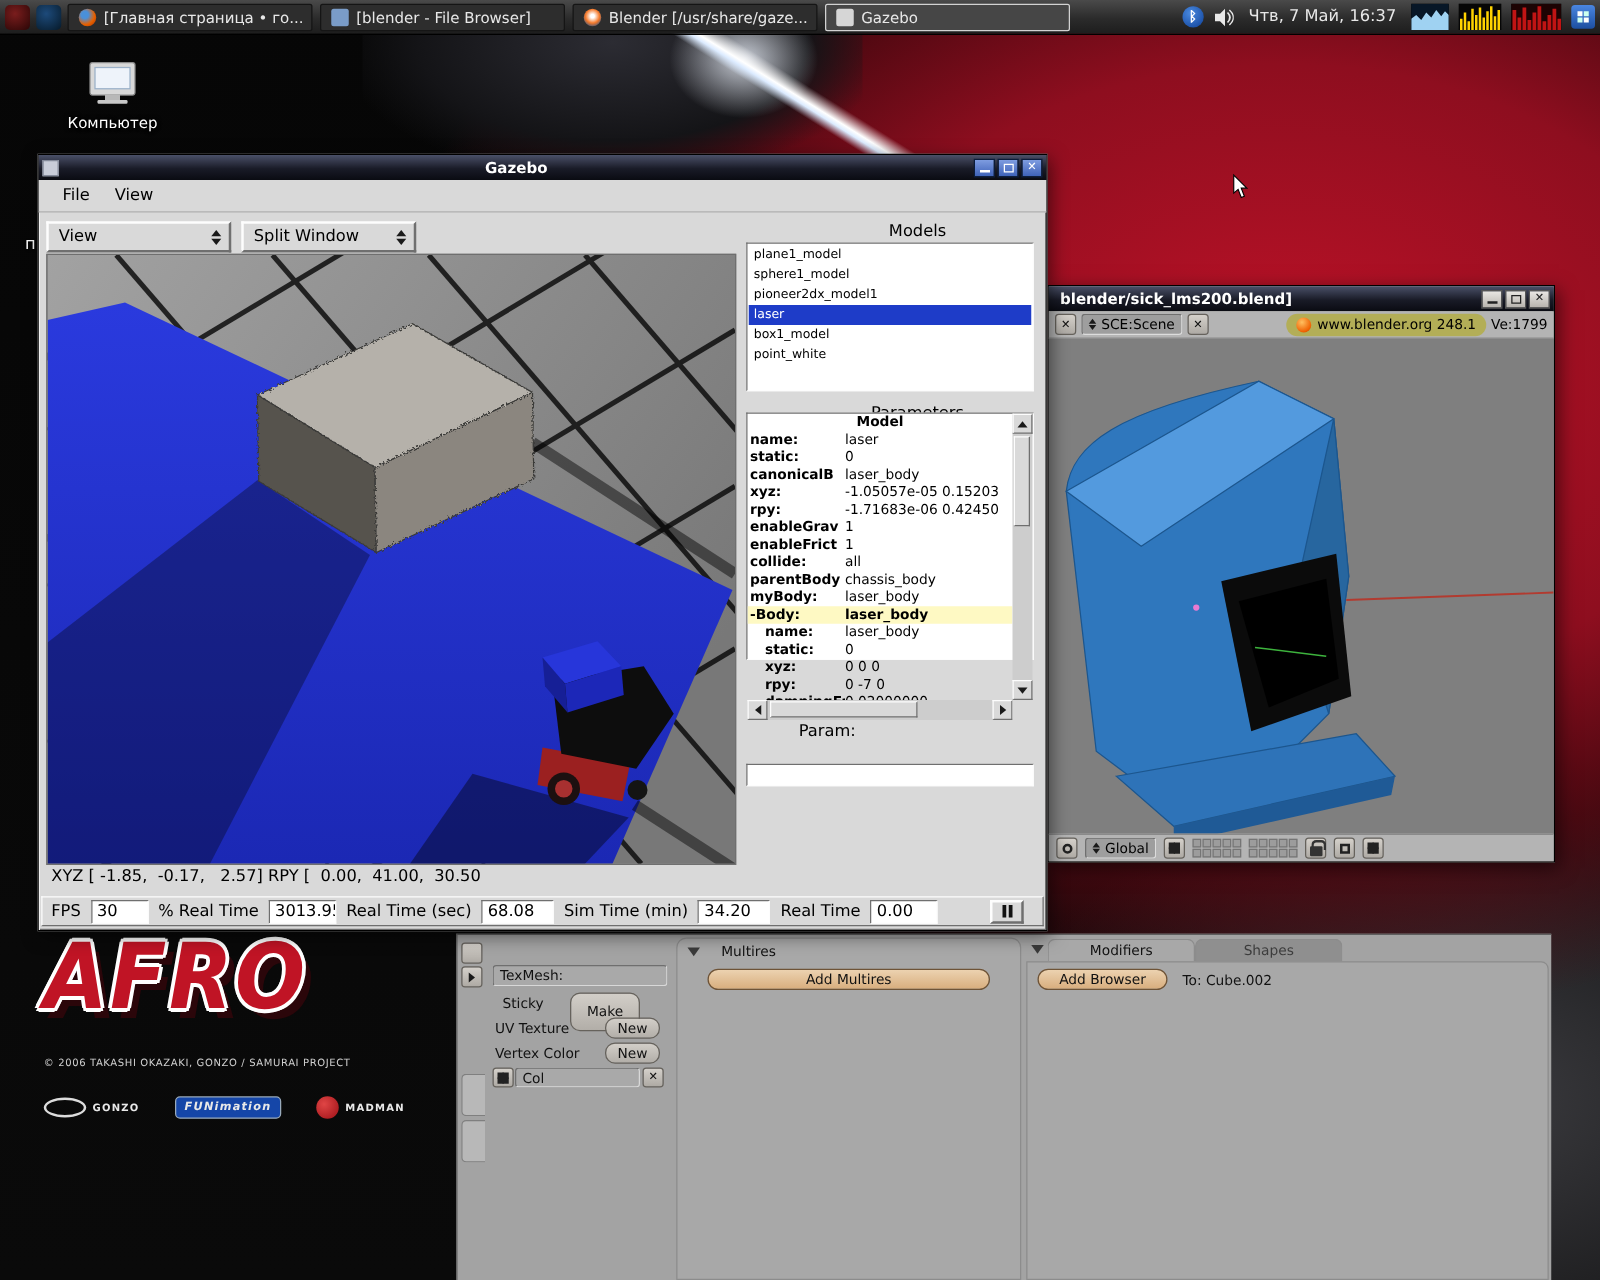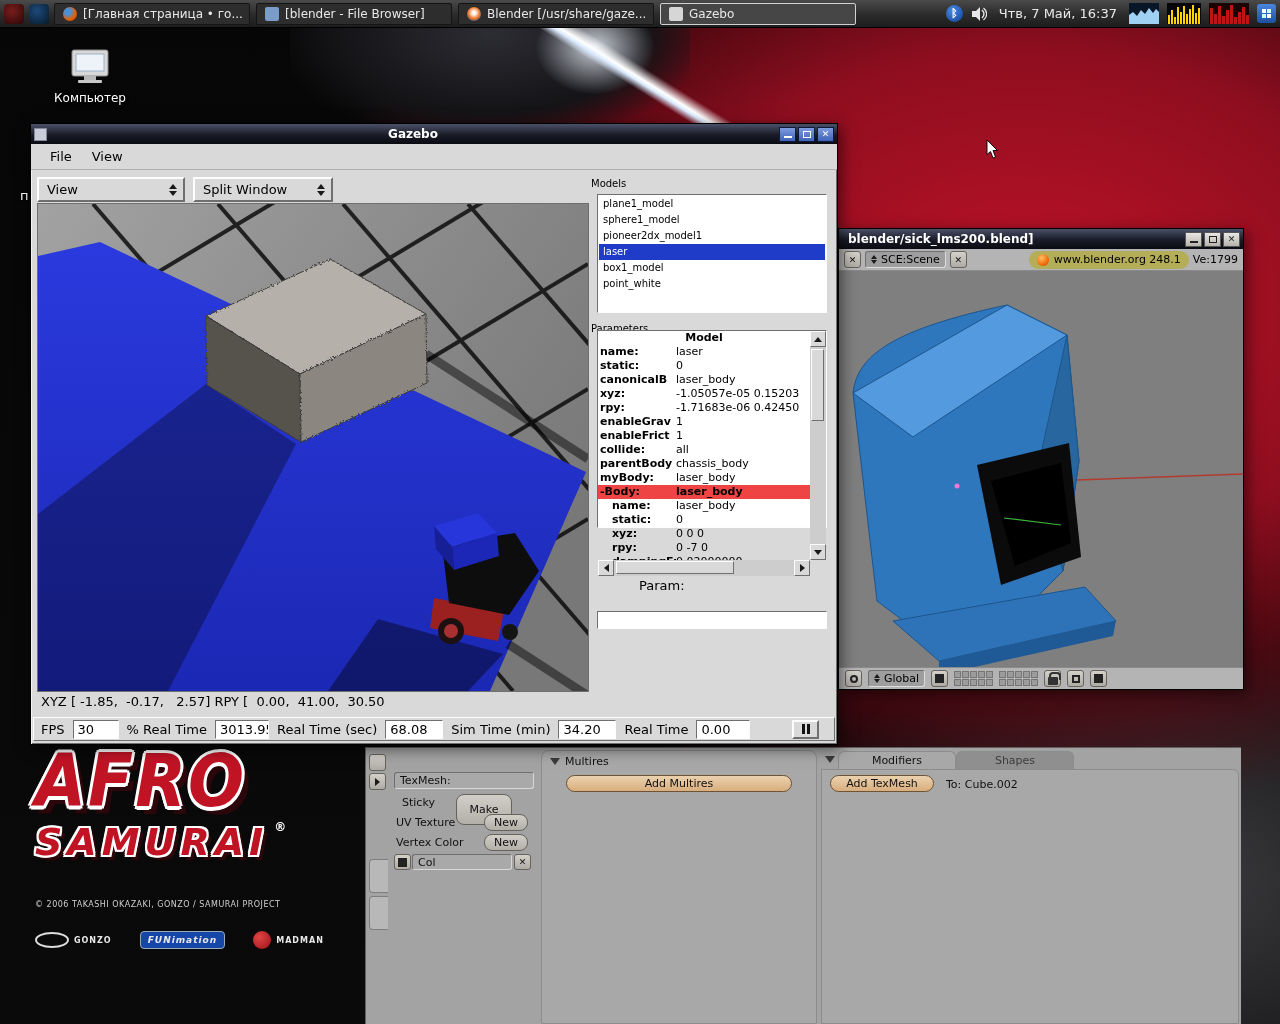--- a/index.html
+++ b/index.html
@@ -89,33 +89,33 @@
  display:flex;align-items:center;padding:0 4px;font-size:13px;overflow:hidden;white-space:nowrap}
 
 
 #gazebo-window{left:30px;top:123px;width:808px;height:622px;z-index:5}
 #gz-menubar{position:absolute;left:0;top:20px;width:806px;height:26px;display:flex;align-items:center;gap:2px;
  padding:0 10px;font-size:13px;background:#d9d9d9;border-bottom:1px solid #b0b0b0}
 .menu-item{padding:3px 9px;cursor:default}
 #gz-content{position:absolute;left:0;top:46px;width:806px;height:574px}
 #gz-viewport{position:absolute;left:6px;top:33px;width:552px;height:489px;border:1px solid #6f6f6f;background:#888;overflow:hidden}
 #gz-vstatus{position:absolute;left:10px;top:524px;font-size:13px;white-space:pre}
-.panel-h{position:absolute;left:560px;width:238px;text-align:left;font-size:10px}
+.panel-h{position:absolute;left:584px;width:238px;text-align:center;font-size:13px}
 #gz-models{position:absolute;left:566px;top:24px;width:230px;height:119px;background:#fff;padding:1px;overflow:hidden;
  border:1px solid;border-color:#6f6f6f #fdfdfd #fdfdfd #6f6f6f}
 .model-item{height:16px;line-height:16px;padding-left:4px;font-size:10px;white-space:nowrap;cursor:default}
 .model-item[data-state="selected"]{background:#1e3cc8;color:#fff}
 #gz-table{position:absolute;left:566px;top:160px;width:230px;height:198px;background:#fff;
  border:1px solid;border-color:#6f6f6f #fdfdfd #fdfdfd #6f6f6f}
 #gz-rows{position:absolute;left:0;top:0;width:212px;height:229px;overflow:hidden}
 .thead{height:14px;line-height:14px;font-size:11px;font-weight:bold;text-align:center}
 .prow{display:flex;height:14px;line-height:14px;font-size:11px;white-space:nowrap;cursor:default}
 .prow .k{font-weight:bold;flex:0 0 78px;padding-left:2px;overflow:hidden}
 .prow .v{overflow:hidden}
-.prow[data-variant="highlight"]{background:#ef4444}
+.prow[data-variant="highlight"]{background:#fef9c3}
 .prow[data-variant="highlight"] .v{font-weight:bold}
 .prow[data-variant="indent"] .k{padding-left:14px}
 .vscroll{position:absolute;right:0;top:0;width:16px;height:229px;background:#cdcdcd;display:flex;flex-direction:column}
 .hscroll{position:absolute;left:0;top:229px;width:212px;height:16px;background:#cdcdcd;display:flex}
 .sb-corner{position:absolute;right:0;top:229px;width:16px;height:16px;background:#d9d9d9}
 .sb-btn{flex:0 0 16px;width:16px;height:16px;background:#d9d9d9;border:1px solid;border-color:#fdfdfd #6f6f6f #6f6f6f #fdfdfd;
  display:flex;align-items:center;justify-content:center}
 .sb-track{flex:1;position:relative}
 .vthumb{position:absolute;left:1px;top:2px;width:13px;height:72px;background:#d9d9d9;border:1px solid;border-color:#fdfdfd #6f6f6f #6f6f6f #fdfdfd}
 .hthumb{position:absolute;top:1px;left:2px;height:13px;width:118px;background:#d9d9d9;border:1px solid;border-color:#fdfdfd #6f6f6f #6f6f6f #fdfdfd}
@@ -178,21 +178,20 @@
 
 <div id="screen">
 
   <div id="wallpaper">
     <div class="silhouette"></div>
     <div class="hair"></div>
     <div class="sword"></div>
   </div>
   <div id="afro">
     <div class="l1">AFRO</div>
-    <div class="l2"><span>SAMURAI</span><span class="reg">®</span></div>
     <div class="copy">© 2006 TAKASHI OKAZAKI, GONZO / SAMURAI PROJECT</div>
     <div class="logo-row">
       <div class="logo gonzo">
           <span class="gonzo-oval"></span>
           <span>GONZO</span>
         </div>
       <div class="logo funi">
           <span>FUNimation</span>
         </div>
       <div class="logo madman">
@@ -639,32 +638,32 @@
     <span class="bbtn abs" style="left:118px;top:66px;width:44px;height:17px">New</span>
     <span class="abs" style="left:30px;top:88px">Vertex Color</span>
     <span class="bbtn abs" style="left:118px;top:86px;width:44px;height:17px">New</span>
     <span class="bl-ibtn abs" style="left:28px;top:106px;width:16px;height:16px">
         <span class="grid-glyph"></span>
       </span>
     <span class="bfield abs" style="left:46px;top:106px;width:100px;height:16px">Col</span>
     <span class="bl-ibtn abs" style="left:148px;top:106px;width:16px;height:16px">✕</span>
 
     <div class="bpanel abs" style="left:175px;top:2px;width:276px;height:274px">
-      <span class="abs" style="left:8px;top:4px;display:flex;align-items:center;gap:5px">
+      <span class="abs" style="left:8px;top:4px;display:flex;align-items:center;gap:17px">
         <span class="tri-collapse"></span>
         <span>Multires</span>
       </span>
       <span class="peach abs" style="left:24px;top:24px;width:226px;height:17px">Add Multires</span>
     </div>
 
     <span class="tri-collapse abs" style="left:459px;top:8px"></span>
     <span class="btab on abs" style="left:472px;top:3px;width:118px">Modifiers</span>
     <span class="btab off abs" style="left:590px;top:3px;width:118px">Shapes</span>
     <div class="bpanel abs" style="left:455px;top:21px;width:418px;height:255px;border-radius:0 6px 0 0">
-      <span class="peach abs" style="left:8px;top:5px;width:104px;height:17px">Add TexMesh</span>
+      <span class="peach abs" style="left:8px;top:5px;width:104px;height:17px">Add Browser</span>
       <span class="abs" style="left:124px;top:8px">To: Cube.002</span>
     </div>
   </div>
 
   <svg id="cursor" width="14" height="21">
     <path d="M1,1 L1,15.5 L4.5,12.5 L7,19 L9.5,18 L7,11.5 L11.5,11.5 Z" fill="#fff" stroke="#000" stroke-width="0.9"></path>
   </svg>
 
 </div>
 

